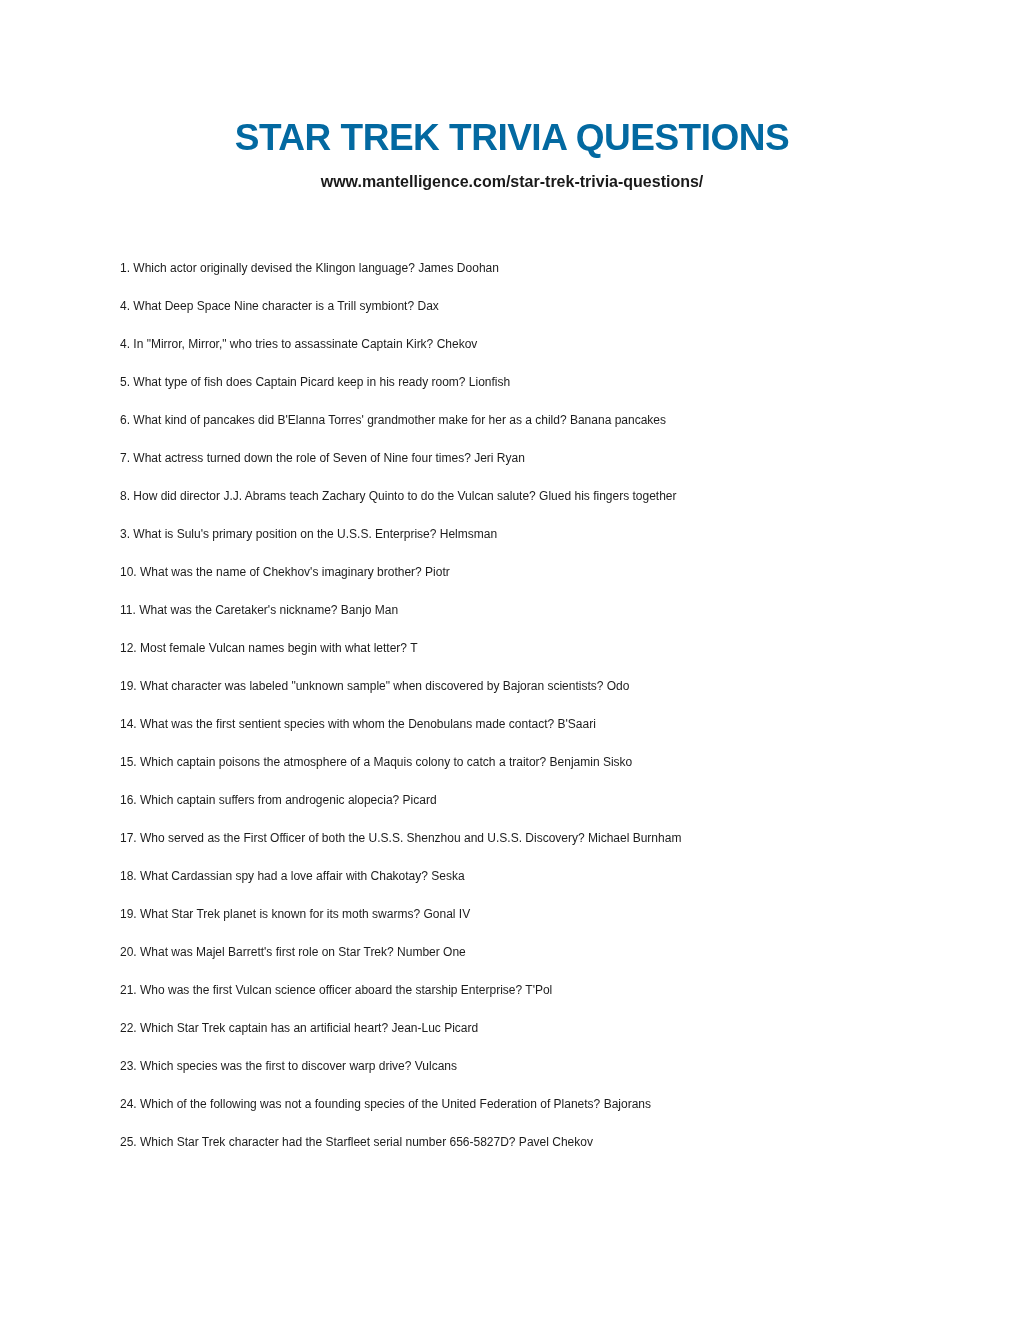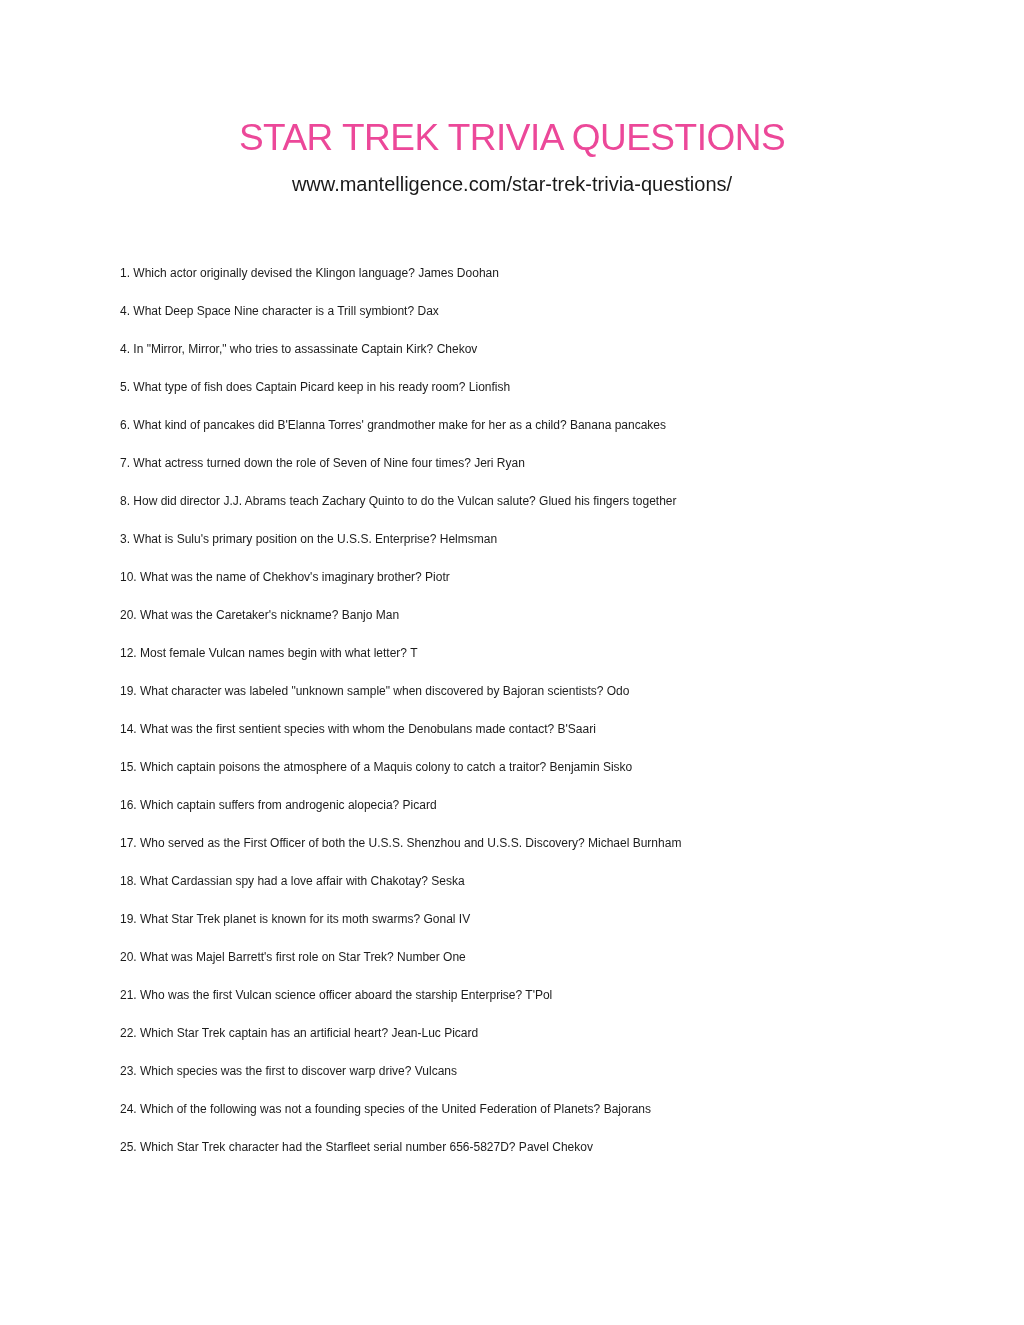--- a/index.html
+++ b/index.html
@@ -15,29 +15,29 @@
     padding: 118px 90px 40px 120px;
     color: #1c1c1c;
   }
   .doc-header {
     text-align: center;
     
     margin-left: -30px;
   }
   .doc-title {
     font-size: 37px;
-    font-weight: 400;
+    font-weight: 700;
     letter-spacing: -0.5px;
-    color: #ec4899;
+    color: #0369a1;
     line-height: 1.1;
   }
   .doc-url {
     margin-top: 14px;
-    font-size: 20px;
-    font-weight: 400;
+    font-size: 16px;
+    font-weight: 700;
     color: #1a1a1a;
   }
   .question-list {
     margin-top: 68px;
   }
   .question {
     font-size: 12px;
     line-height: 19px;
     margin-bottom: 19px;
     color: #1c1c1c;
@@ -55,21 +55,21 @@
   <div class="question-list">
       <div class="question">1. Which actor originally devised the Klingon language? James Doohan</div>
       <div class="question">4. What Deep Space Nine character is a Trill symbiont? Dax</div>
       <div class="question">4. In "Mirror, Mirror," who tries to assassinate Captain Kirk? Chekov</div>
       <div class="question">5. What type of fish does Captain Picard keep in his ready room? Lionfish</div>
       <div class="question">6. What kind of pancakes did B'Elanna Torres' grandmother make for her as a child? Banana pancakes</div>
       <div class="question">7. What actress turned down the role of Seven of Nine four times? Jeri Ryan</div>
       <div class="question">8. How did director J.J. Abrams teach Zachary Quinto to do the Vulcan salute? Glued his fingers together</div>
       <div class="question">3. What is Sulu's primary position on the U.S.S. Enterprise? Helmsman</div>
       <div class="question">10. What was the name of Chekhov's imaginary brother? Piotr</div>
-      <div class="question">20. What was the Caretaker's nickname? Banjo Man</div>
+      <div class="question">11. What was the Caretaker's nickname? Banjo Man</div>
       <div class="question">12. Most female Vulcan names begin with what letter? T</div>
       <div class="question">19. What character was labeled "unknown sample" when discovered by Bajoran scientists? Odo</div>
       <div class="question">14. What was the first sentient species with whom the Denobulans made contact? B'Saari</div>
       <div class="question">15. Which captain poisons the atmosphere of a Maquis colony to catch a traitor? Benjamin Sisko</div>
       <div class="question">16. Which captain suffers from androgenic alopecia? Picard</div>
       <div class="question">17. Who served as the First Officer of both the U.S.S. Shenzhou and U.S.S. Discovery? Michael Burnham</div>
       <div class="question">18. What Cardassian spy had a love affair with Chakotay? Seska</div>
       <div class="question">19. What Star Trek planet is known for its moth swarms? Gonal IV</div>
       <div class="question">20. What was Majel Barrett's first role on Star Trek? Number One</div>
       <div class="question">21. Who was the first Vulcan science officer aboard the starship Enterprise? T'Pol</div>

